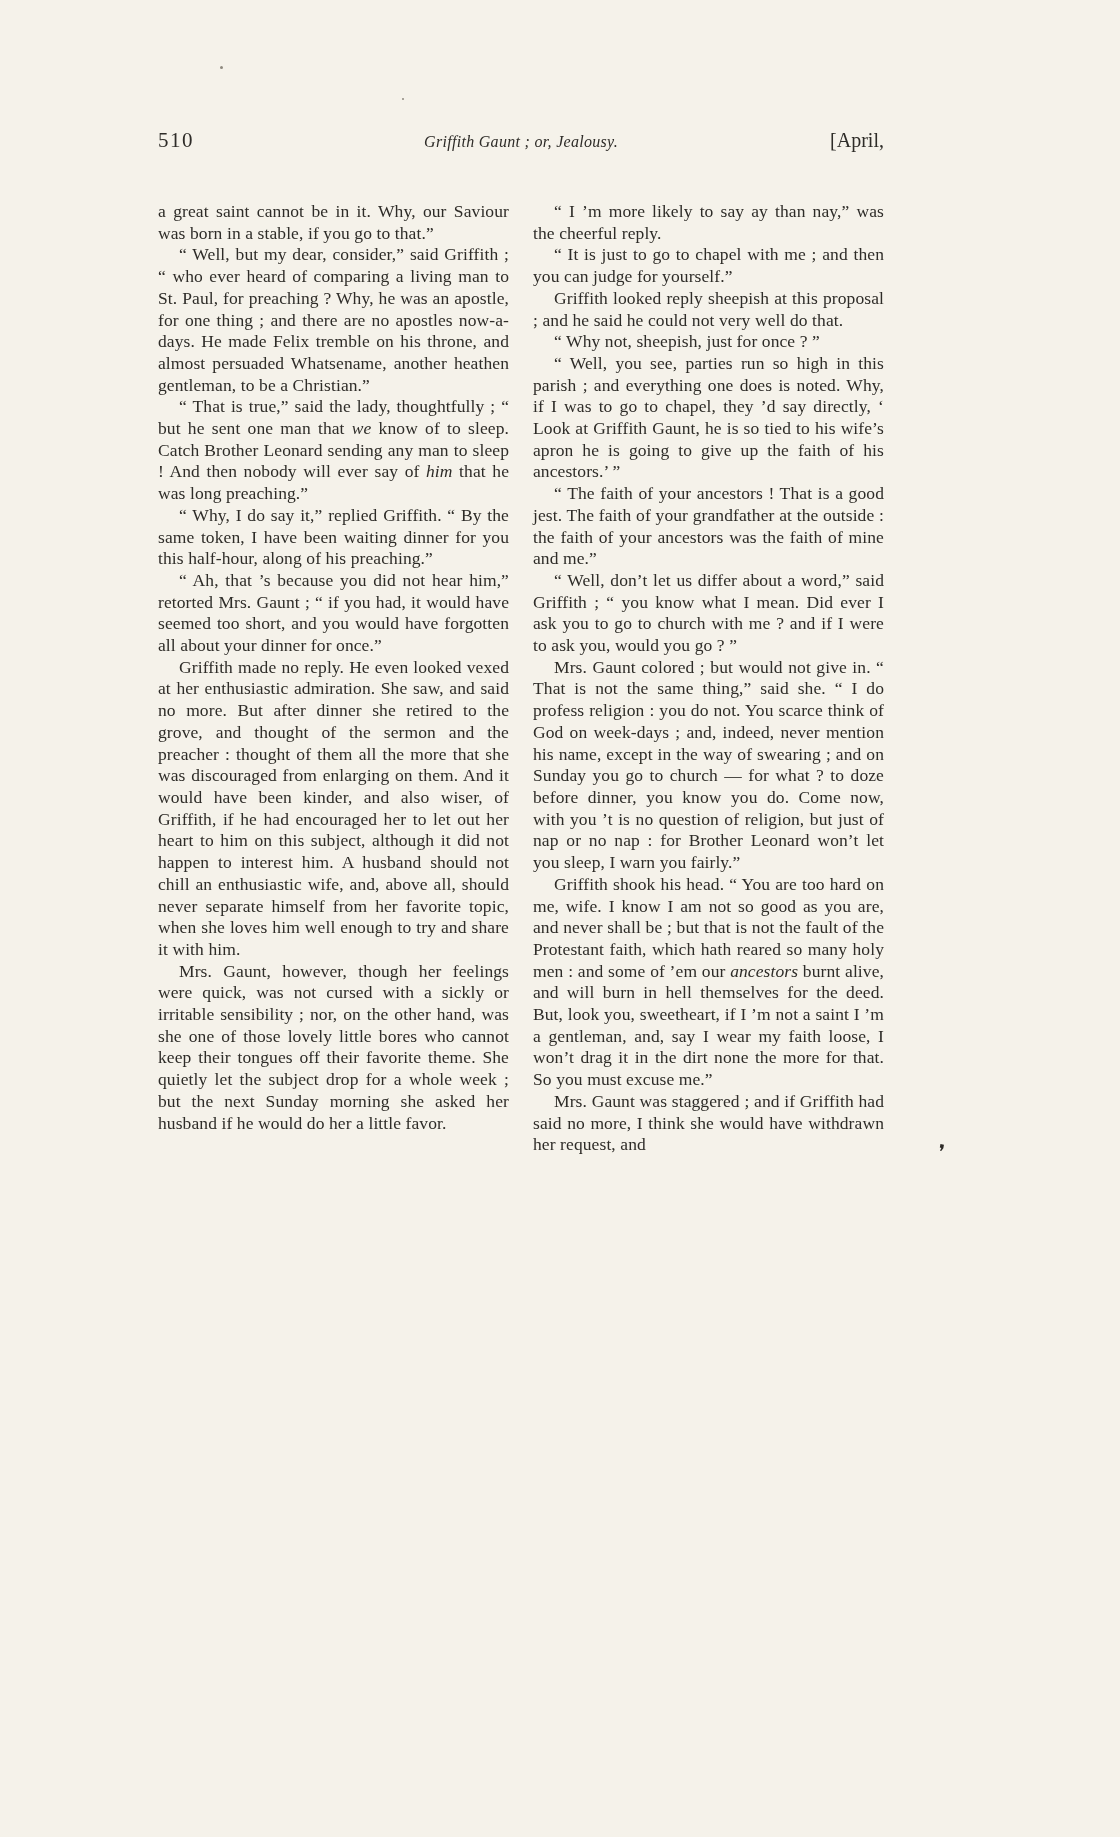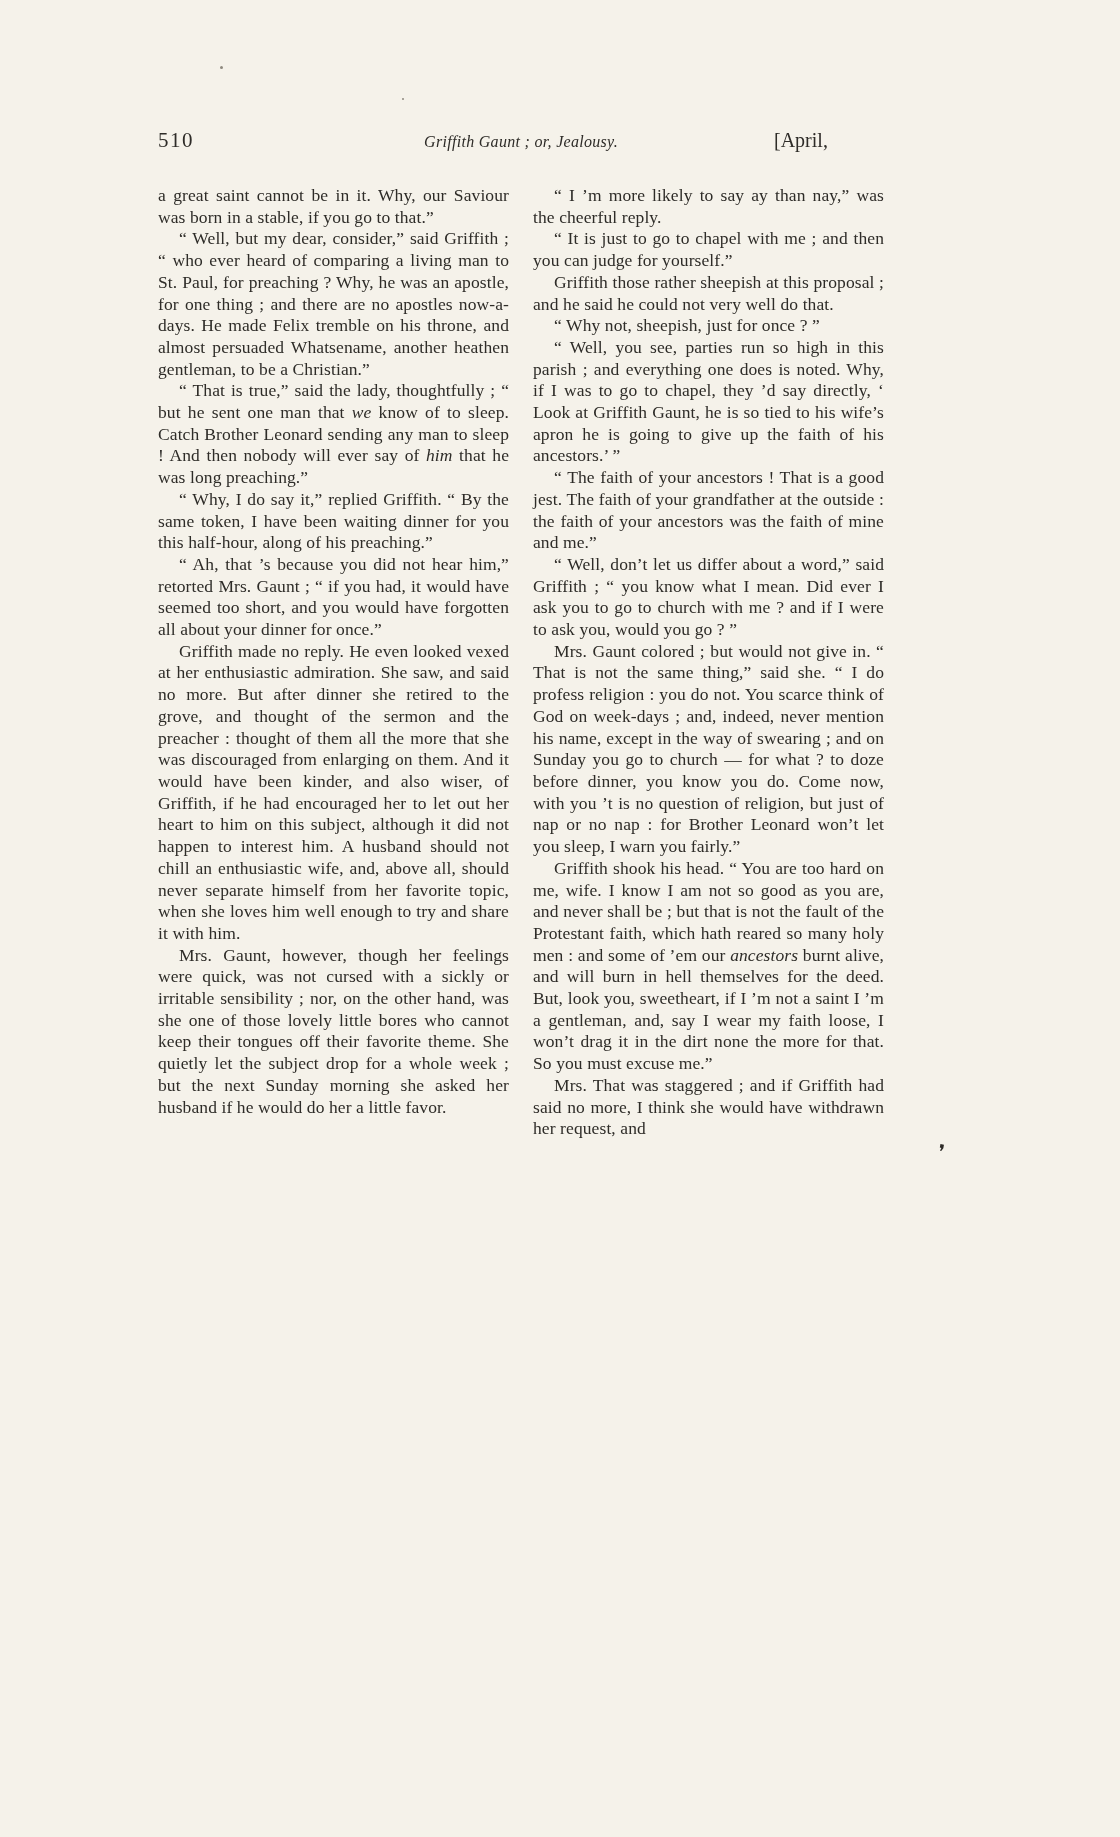--- a/index.html
+++ b/index.html
@@ -30,27 +30,27 @@
   }
   .running-title {
     flex: 1;
     text-align: center;
     font-style: italic;
     font-size: 16px;
     letter-spacing: 0.3px;
   }
   .issue {
     width: 110px;
-    text-align: left;
+    text-align: right;
     font-size: 20px;
   }
   .columns {
     display: flex;
     gap: 24px;
-    margin-top: 32px;
+    margin-top: 48px;
   }
   .column {
     width: 351px;
     font-size: 17.5px;
     line-height: 21.7px;
     text-align: justify;
     letter-spacing: 0.1px;
   }
   .par { margin: 0; }
   .par.indent { text-indent: 21px; }
@@ -92,26 +92,26 @@
           <p class="par indent">“ Well, but my dear, consider,” said Griffith ; “ who ever heard of comparing a living man to St. Paul, for preaching ? Why, he was an apostle, for one thing ; and there are no apostles now-a-days. He made Felix tremble on his throne, and almost persuaded Whatsename, another heathen gentleman, to be a Christian.”</p>
           <p class="par indent">“ That is true,” said the lady, thoughtfully ; “ but he sent one man that <i>we</i> know of to sleep. Catch Brother Leonard sending any man to sleep ! And then nobody will ever say of <i>him</i> that he was long preaching.”</p>
           <p class="par indent">“ Why, I do say it,” replied Griffith. “ By the same token, I have been waiting dinner for you this half-hour, along of his preaching.”</p>
           <p class="par indent">“ Ah, that ’s because you did not hear him,” retorted Mrs. Gaunt ; “ if you had, it would have seemed too short, and you would have forgotten all about your dinner for once.”</p>
           <p class="par indent">Griffith made no reply. He even looked vexed at her enthusiastic admiration. She saw, and said no more. But after dinner she retired to the grove, and thought of the sermon and the preacher : thought of them all the more that she was discouraged from enlarging on them. And it would have been kinder, and also wiser, of Griffith, if he had encouraged her to let out her heart to him on this subject, although it did not happen to interest him. A husband should not chill an enthusiastic wife, and, above all, should never separate himself from her favorite topic, when she loves him well enough to try and share it with him.</p>
           <p class="par indent">Mrs. Gaunt, however, though her feelings were quick, was not cursed with a sickly or irritable sensibility ; nor, on the other hand, was she one of those lovely little bores who cannot keep their tongues off their favorite theme. She quietly let the subject drop for a whole week ; but the next Sunday morning she asked her husband if he would do her a little favor.</p>
         </div>
       <div class="column">
           <p class="par indent">“ I ’m more likely to say ay than nay,” was the cheerful reply.</p>
           <p class="par indent">“ It is just to go to chapel with me ; and then you can judge for yourself.”</p>
-          <p class="par indent">Griffith those rather sheepish at this proposal ; and he said he could not very well do that.</p>
+          <p class="par indent">Griffith looked reply sheepish at this proposal ; and he said he could not very well do that.</p>
           <p class="par indent">“ Why not, sheepish, just for once ? ”</p>
           <p class="par indent">“ Well, you see, parties run so high in this parish ; and everything one does is noted. Why, if I was to go to chapel, they ’d say directly, ‘ Look at Griffith Gaunt, he is so tied to his wife’s apron he is going to give up the faith of his ancestors.’ ”</p>
           <p class="par indent">“ The faith of your ancestors ! That is a good jest. The faith of your grandfather at the outside : the faith of your ancestors was the faith of mine and me.”</p>
           <p class="par indent">“ Well, don’t let us differ about a word,” said Griffith ; “ you know what I mean. Did ever I ask you to go to church with me ? and if I were to ask you, would you go ? ”</p>
           <p class="par indent">Mrs. Gaunt colored ; but would not give in. “ That is not the same thing,” said she. “ I do profess religion : you do not. You scarce think of God on week-days ; and, indeed, never mention his name, except in the way of swearing ; and on Sunday you go to church — for what ? to doze before dinner, you know you do. Come now, with you ’t is no question of religion, but just of nap or no nap : for Brother Leonard won’t let you sleep, I warn you fairly.”</p>
           <p class="par indent">Griffith shook his head. “ You are too hard on me, wife. I know I am not so good as you are, and never shall be ; but that is not the fault of the Protestant faith, which hath reared so many holy men : and some of ’em our <i>ancestors</i> burnt alive, and will burn in hell themselves for the deed. But, look you, sweetheart, if I ’m not a saint I ’m a gentleman, and, say I wear my faith loose, I won’t drag it in the dirt none the more for that. So you must excuse me.”</p>
-          <p class="par indent">Mrs. That was staggered ; and if Griffith had said no more, I think she would have withdrawn her request, and</p>
+          <p class="par indent">Mrs. Gaunt was staggered ; and if Griffith had said no more, I think she would have withdrawn her request, and</p>
         </div>
     </div>
   </div>
 
   <span class="ink-mark">❜</span>
 </div>
 
 </body></html>

